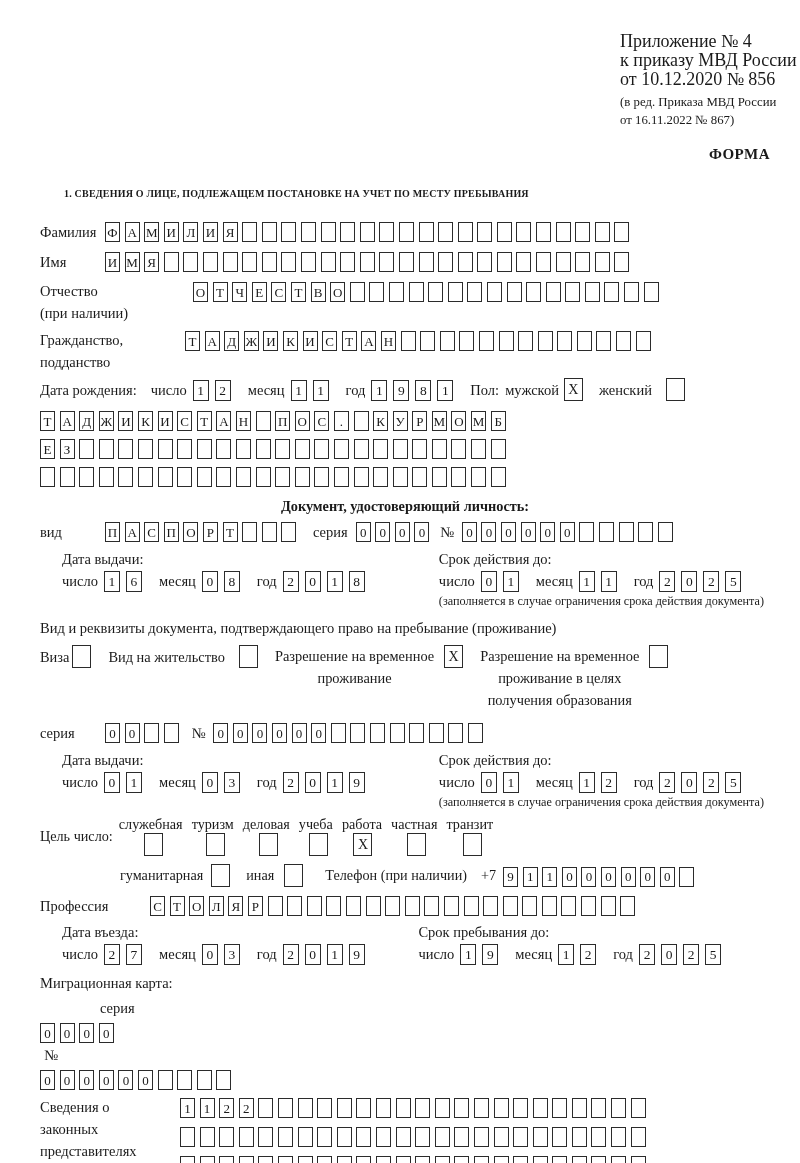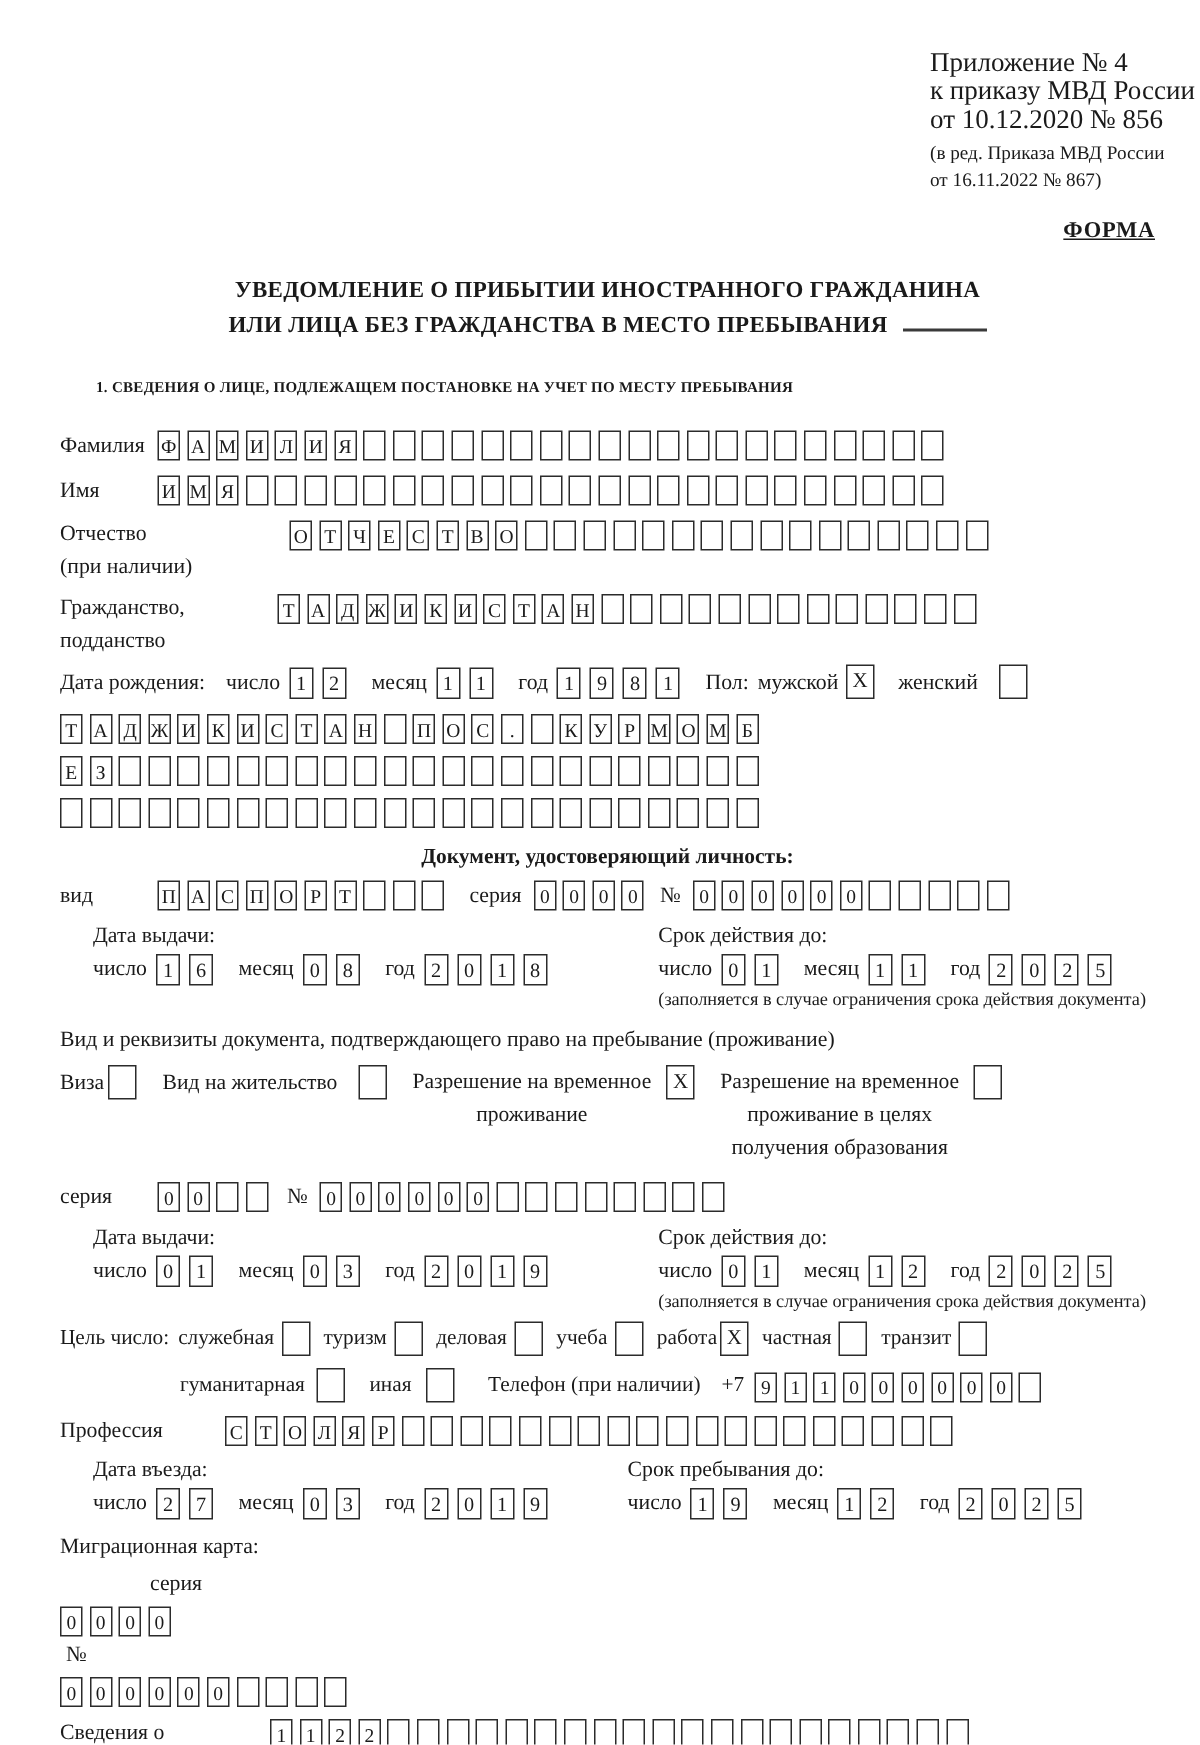--- a/index.html
+++ b/index.html
@@ -7,21 +7,21 @@
   body {
     width:800px; height:1163px; overflow:hidden;
     font-family:"Liberation Serif", serif; color:#1a1a1a;
   }
   .page { width:800px; height:1163px; padding:32px 30px 0 40px; }
 
   
   .hdr-line { font-size:18px; line-height:19px; margin-left:580px; white-space:nowrap; }
   .hdr-line.small { font-size:12.8px; line-height:17.5px; }
   .hdr-line.gap { margin-top:5px; }
-  .forma { font-size:15px; font-weight:700; text-align:right; margin-top:17px; letter-spacing:.5px;text-decoration:underline; }
+  .forma { font-size:15px; font-weight:700; text-align:right; margin-top:17px; letter-spacing:.5px; }
 
   .title { text-align:center; font-weight:700; font-size:15.3px; line-height:23px; margin-top:19px; letter-spacing:.2px; }
   .blank-line { display:inline-block; width:56px; border-bottom:2px solid #3a3a3a; margin-left:10px; vertical-align:baseline; }
 
   .sec1 { font-weight:700; font-size:10px; margin-top:25px; margin-bottom:21px; padding-left:24px; letter-spacing:.2px; }
 
   
   .frow { display:flex; align-items:flex-start; margin-bottom:5px; font-size:14.5px; line-height:25px; }
   .flabel { flex:0 0 auto; }
   .flabel div { line-height:22px; }
@@ -64,21 +64,21 @@
 
   .doc-heading { text-align:center; font-weight:700; font-size:14.3px; margin:4px 0 5px 0; }
 
   .res-heading { font-size:14.5px; line-height:26px; margin-bottom:3px; }
   .res-row { display:flex; align-items:flex-start; margin:4px 0 10px 0; font-size:14.4px; }
   .res-item { display:flex; align-items:flex-start; margin-right:17px; line-height:24px; }
   .res-item:last-child { margin-right:0; }
   .rlines { text-align:center; line-height:22px; }
 
   .purpose-row { display:flex; align-items:center; font-size:14.2px; margin-bottom:8px; white-space:nowrap; }
-  .purpose-row .pitem { display:flex; align-items:center; margin-right:9px; }
+  .purpose-row .pitem { display:flex; align-items:center; margin-right:9px;flex-direction:column; }
   .purpose-row2 { display:flex; align-items:center; font-size:14.2px; margin-bottom:7px; padding-left:80px; white-space:nowrap; }
   .phone-label { margin-left:22px; margin-right:14px; }
   .phone-prefix { margin-right:7px; }
 
   .repr-right { display:flex; flex-direction:column; }
   .repr-right .cells { margin-bottom:7px; }
 
   .mg60 { margin-left:60px; }
 </style>
 </head>
@@ -88,24 +88,20 @@
 
   <div>
     <div class="hdr-line">Приложение № 4</div>
     <div class="hdr-line">к приказу МВД России</div>
     <div class="hdr-line">от 10.12.2020 № 856</div>
     <div class="hdr-line small gap">(в ред. Приказа МВД России</div>
     <div class="hdr-line small">от 16.11.2022 № 867)</div>
   </div>
   <div class="forma">ФОРМА</div>
 
-  <div class="title">
-    <div>УВЕДОМЛЕНИЕ О ПРИБЫТИИ ИНОСТРАННОГО ГРАЖДАНИНА</div>
-    <div><span>ИЛИ ЛИЦА БЕЗ ГРАЖДАНСТВА В МЕСТО ПРЕБЫВАНИЯ</span><span class="blank-line"></span></div>
-  </div>
 
   <div class="sec1">1. СВЕДЕНИЯ О ЛИЦЕ, ПОДЛЕЖАЩЕМ ПОСТАНОВКЕ НА УЧЕТ ПО МЕСТУ ПРЕБЫВАНИЯ</div>
 
   <div class="frow">
     <div class="flabel w65">Фамилия</div>
     <div class="cells">
         <span class="cell">Ф</span>
         <span class="cell">А</span>
         <span class="cell">М</span>
         <span class="cell">И</span>

